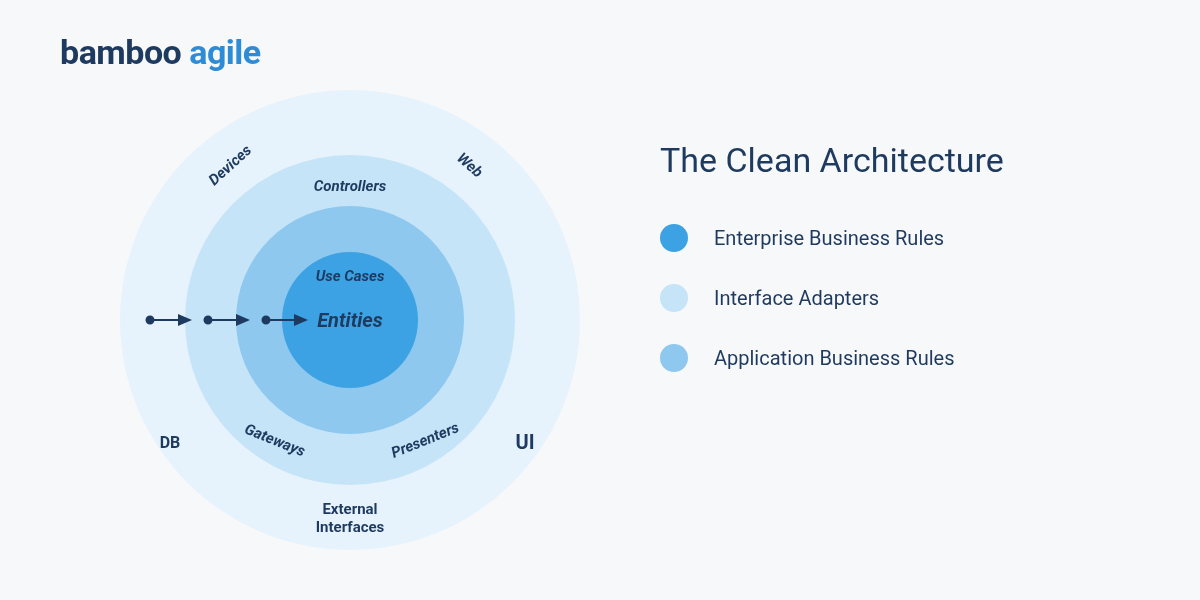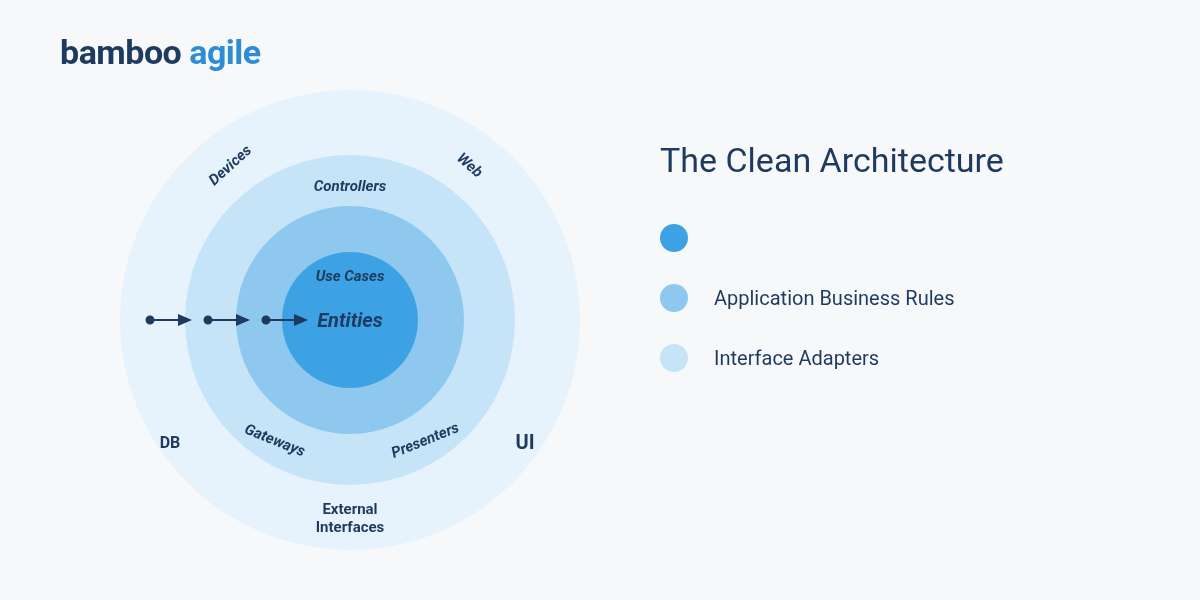--- a/index.html
+++ b/index.html
@@ -142,25 +142,26 @@
         <line x1="146" y1="230" x2="186" y2="230" marker-end="url(#arrowhead)"></line>
       </g>
     </svg>
   </div>
 
   <div class="right">
     <div class="title">The Clean Architecture</div>
     <div class="legend">
       <div class="legend-item">
         <div class="swatch" style="background: rgb(61, 162, 227);"></div>
+        <div class="legend-label">Enterprise Business Rules</div>
+      </div>
+      <div class="legend-item">
+        <div class="swatch" style="background: rgb(198, 228, 248);"></div>
+        <div class="legend-label">Interface Adapters</div>
       </div>
       <div class="legend-item">
         <div class="swatch" style="background: rgb(142, 200, 239);"></div>
         <div class="legend-label">Application Business Rules</div>
-      </div>
-      <div class="legend-item">
-        <div class="swatch" style="background: rgb(198, 228, 248);"></div>
-        <div class="legend-label">Interface Adapters</div>
       </div>
     </div>
   </div>
 
 </div>
 
 </body></html>

